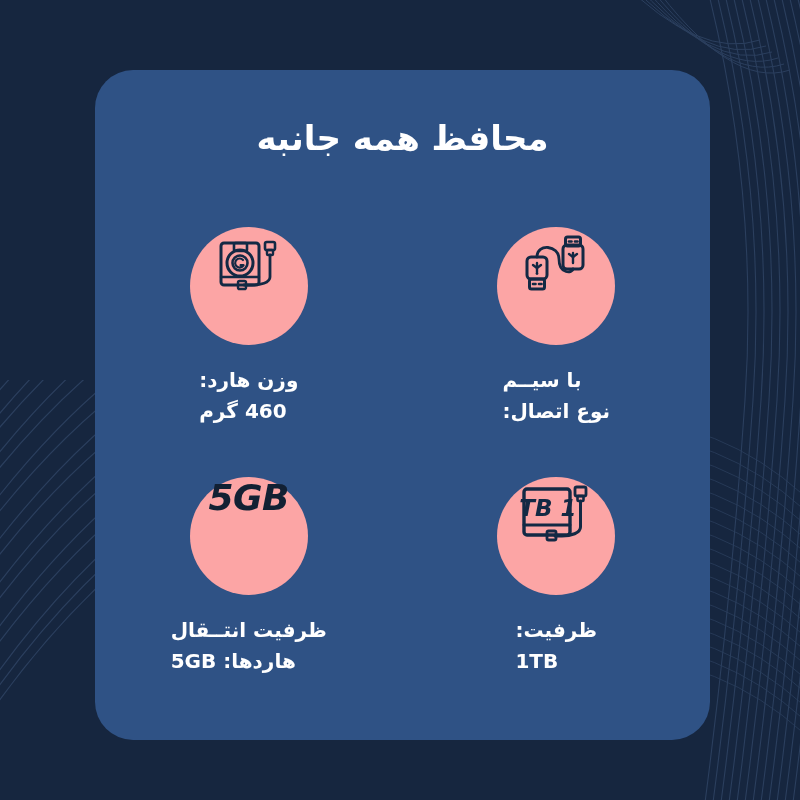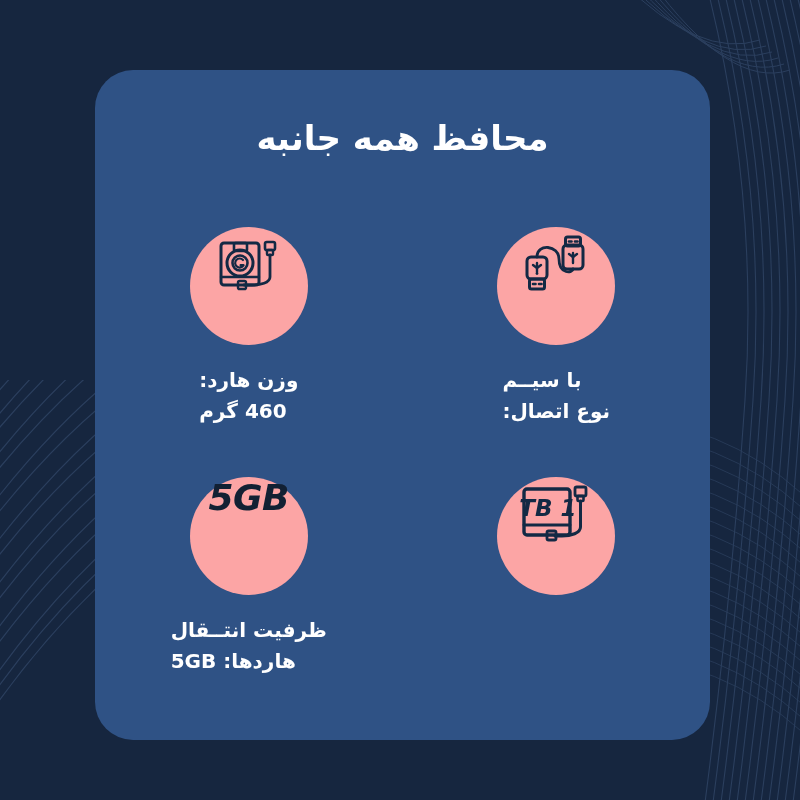--- a/index.html
+++ b/index.html
@@ -273,20 +273,24 @@
             <line x1="9" y1="48" x2="55" y2="48" stroke-width="2.8"></line>
 
             <rect x="60" y="10" width="11" height="9" rx="1.8" stroke-width="2.8"></rect>
             <rect x="62.5" y="19" width="6" height="5" rx="1" stroke-width="2.6"></rect>
             <path d="M65.5 24 L65.5 50 C 65.5 56, 56 59, 47 59 L 40 59" stroke-width="3"></path>
             <rect x="32" y="54" width="9" height="9" rx="1.6" stroke-width="2.8"></rect>
 
             <text x="33" y="39" text-anchor="middle" font-family="DejaVu Sans, Liberation Sans, sans-serif" font-size="23" font-weight="bold" fill="#132944" stroke="none">1 TB</text>
           </svg>
         </div>
+        <div class="feature-label">
+          <div>ظرفیت:</div>
+          <div>1TB</div>
+        </div>
       </div>
 
       <div class="feature">
         <div class="icon-circle">
           <span class="circle-text">5GB</span>
         </div>
         <div class="feature-label">
           <div>ظرفیت انتــقال</div>
           <div>هارد‌ها: 5GB</div>
         </div>

